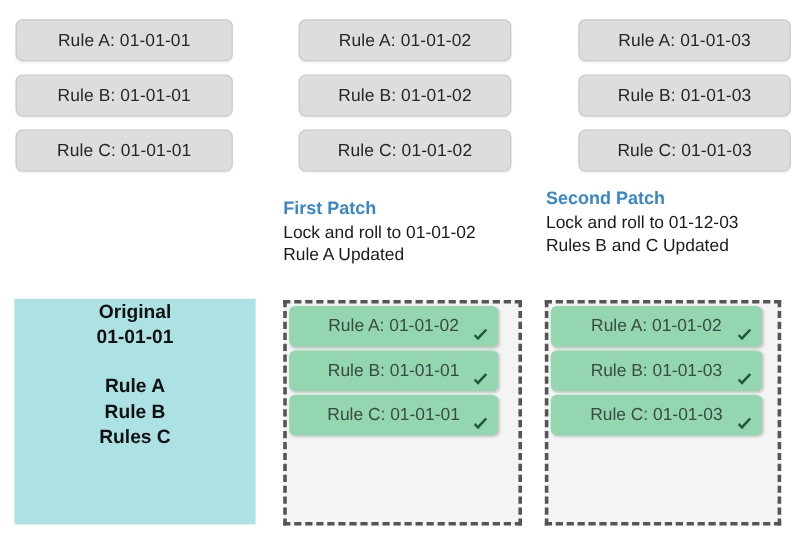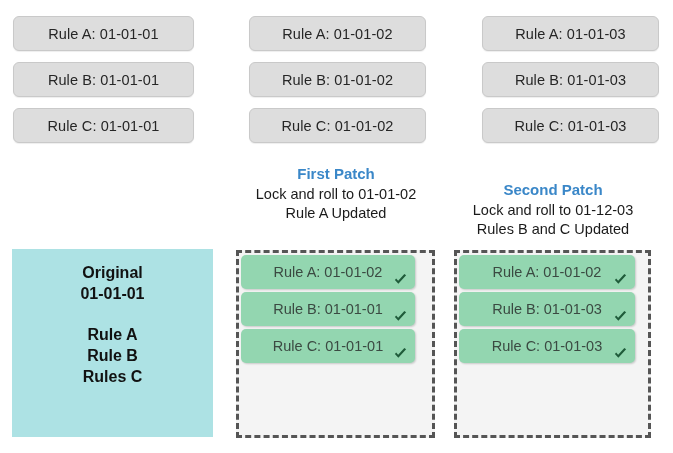--- a/index.html
+++ b/index.html
@@ -44,25 +44,25 @@
   .col-b { left: 249px; width: 177px; }
   .col-c { left: 482px; width: 177px; }
 
   .row-1 { top: 16px; }
   .row-2 { top: 62px; }
   .row-3 { top: 108px; }
 
   
   .caption {
     position: absolute;
-    text-align: center;
+    text-align: left;
     line-height: 19px;
   }
   .caption-b { left: 236px; top: 164px; width: 200px; }
-  .caption-c { left: 455px; top: 180px; width: 196px; }
+  .caption-c { left: 455px; top: 156px; width: 196px; }
 
   .caption-title {
     display: block;
     font-size: 15px;
     font-weight: bold;
     color: #3a87c8;
     margin-bottom: 2px;
   }
   .caption-line {
     display: block;
@@ -75,21 +75,21 @@
   .panel-original {
     position: absolute;
     left: 12px;
     top: 249px;
     width: 201px;
     height: 188px;
     background: #ade2e4;
     display: block;
     text-align: center;
     box-sizing: border-box;
-    padding-top: 13px;
+    padding-top: 1px;
   }
   .orig-line {
     display: block;
     font-size: 16px;
     font-weight: bold;
     color: #111111;
     line-height: 21px;
   }
   .orig-gap { display: block; height: 20px; }
 

